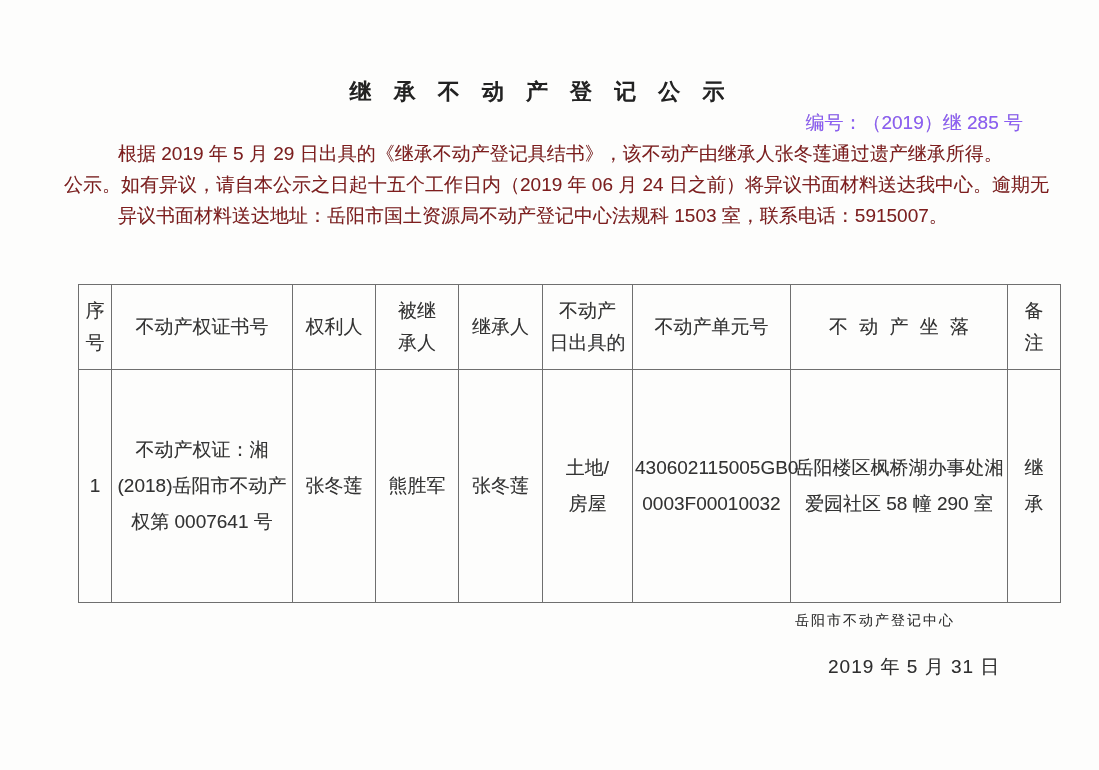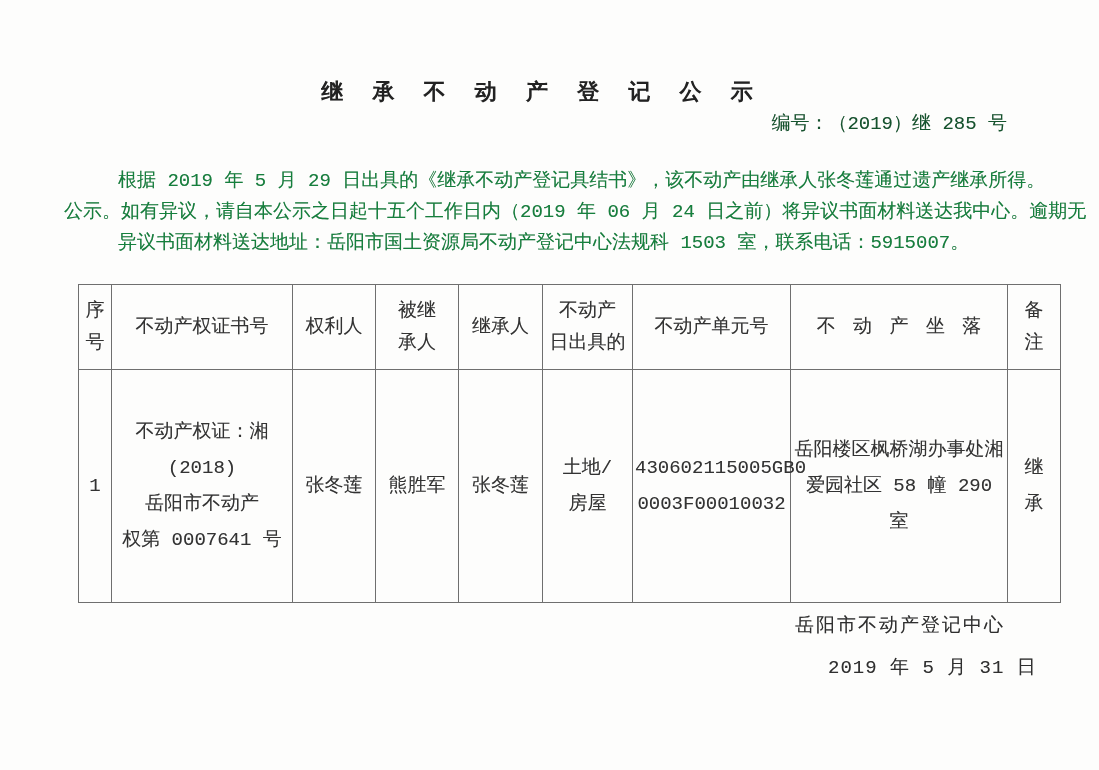--- a/index.html
+++ b/index.html
@@ -2,21 +2,21 @@
 <html><head>
 <meta charset="utf-8">
 <style>
   html, body { margin: 0; padding: 0; background: #ffffff; }
 
   .page {
     position: relative;
     width: 1099px;
     height: 770px;
     background: #fdfdfc;
-    font-family: Liberation Mono, monospace;
+    font-family: Liberation Sans, sans-serif;
     color: #333;
     overflow: hidden;
     text-shadow: 0 0 0.6px rgba(70,70,70,0.35); 
   }
 
   .doc-title {
     position: absolute;
     top: 77px;
     left: 0;
     width: 1075px;
@@ -24,35 +24,34 @@
     font-size: 22px;
     font-weight: 700;
     color: #222;
     word-spacing: 14px;
     letter-spacing: 1px;
   }
 
   .doc-number {
     position: absolute;
     top: 110px;
-    right: 92px;
+    right: 76px;
     font-size: 19px;
-    color: #14532d;
+    color: #8b5cf6;
   }
 
   .body-text {
     position: absolute;
     top: 138px;
     left: 64px;
     width: 1005px;
     font-size: 19px;
     line-height: 31px;
-    color: #15803d;
+    color: #7f1d1d;
     white-space: nowrap;
-    margin-top: 28px;
   }
   .body-line.indent { padding-left: 54px; }
 
   table.notice-table {
     position: absolute;
     top: 284px;
     left: 78px;
     width: 982px;
     border-collapse: collapse;
     table-layout: fixed;
@@ -71,21 +70,21 @@
     word-break: keep-all;
   }
   .notice-table thead th { height: 84px; }
   .notice-table tbody td { height: 232px; line-height: 36px; }
   .notice-table .col-location-header { word-spacing: 6px; margin-left: 46px; }
 
   .sig-org {
     position: absolute;
     top: 612px;
     left: 795px;
-    font-size: 19px;
+    font-size: 14px;
     letter-spacing: 2px;
     color: #2f2f2f;
   }
   .sig-date {
     position: absolute;
     top: 654px;
     left: 804px;
     font-size: 19px;
     letter-spacing: 1px;
     color: #2f2f2f;

